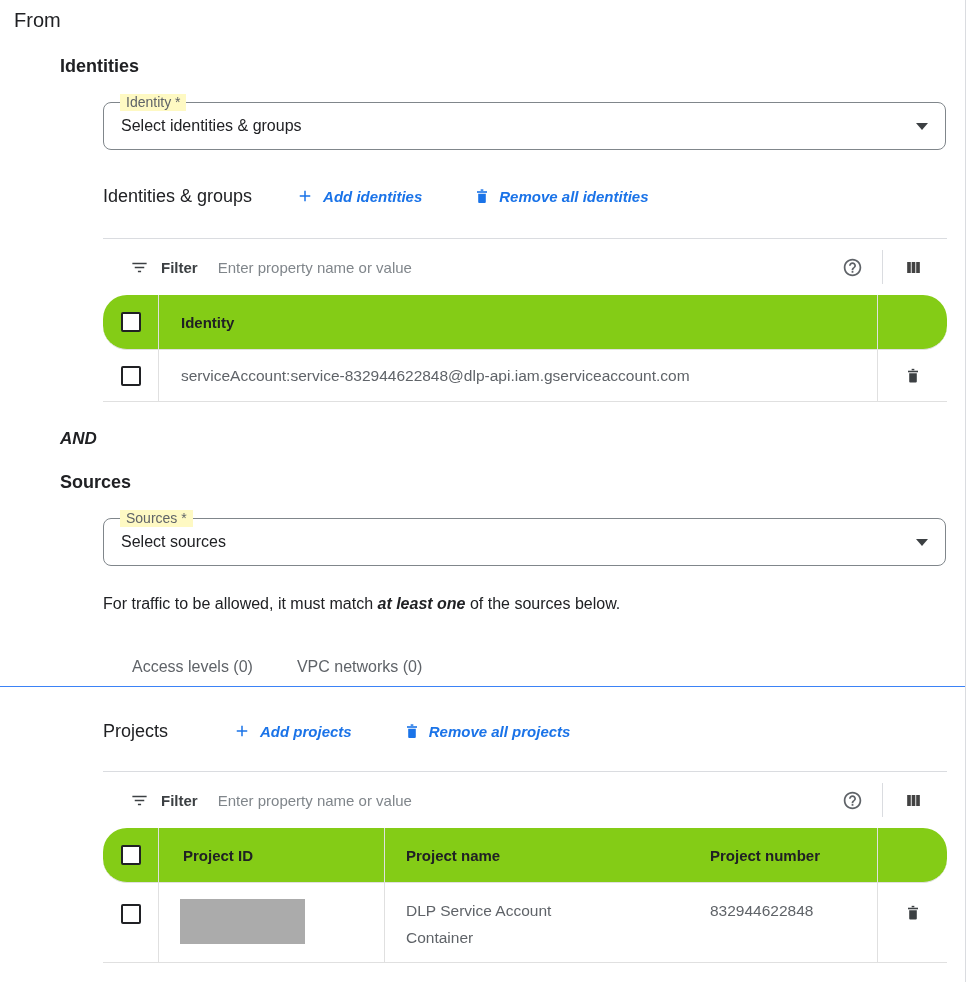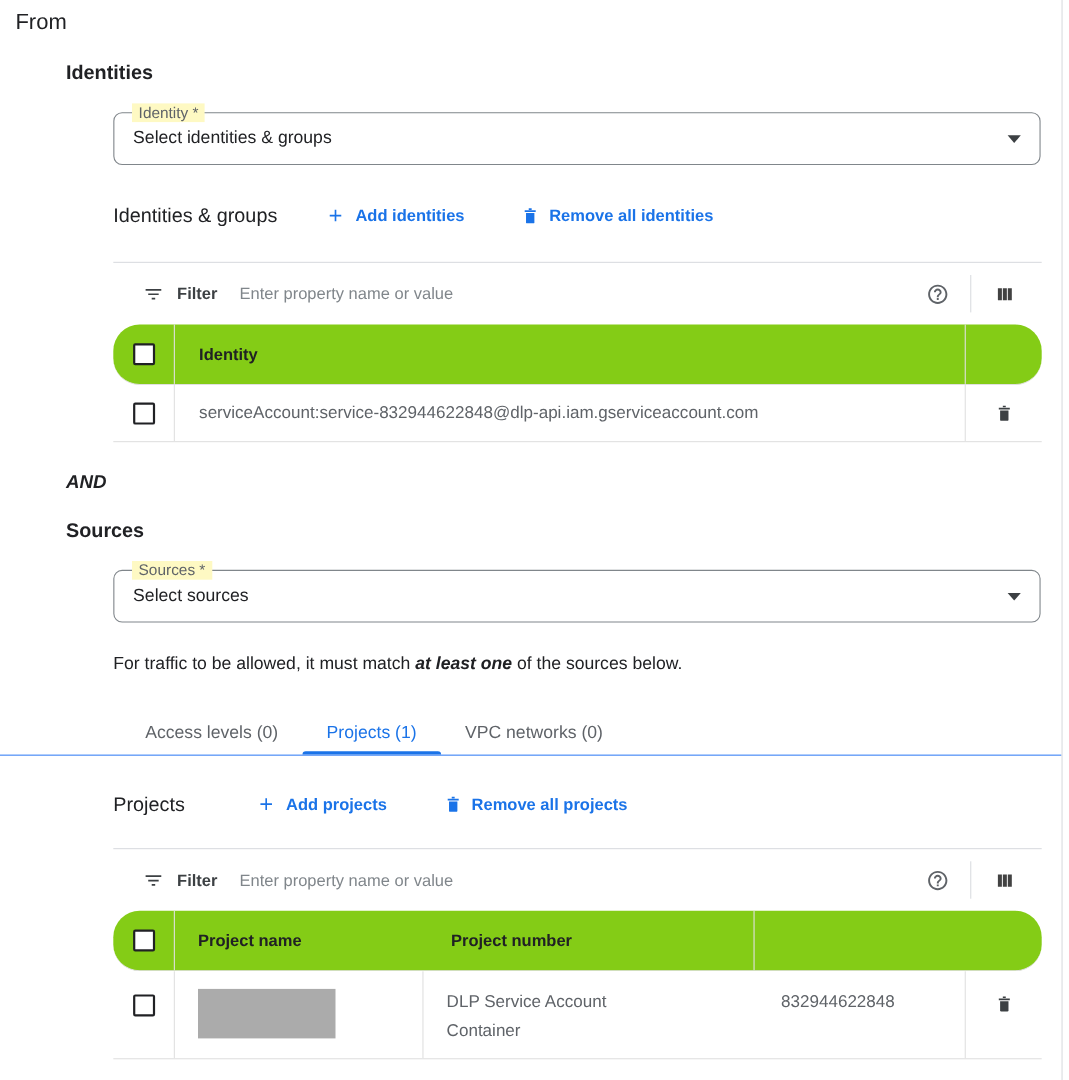--- a/index.html
+++ b/index.html
@@ -19,21 +19,21 @@
                      font-size: 14px; color: #5f6368; line-height: 17px; }
   .mdc-field-value { line-height: 46px; padding-left: 17px; font-size: 16px; color: #202124; }
   .mdc-caret { position: absolute; right: 17px; top: 20px; width: 0; height: 0;
                border-left: 6px solid transparent; border-right: 6px solid transparent;
                border-top: 7px solid #3c4043; }
 
   .list-toolbar { display: flex; align-items: center; margin: 32px 0 0 103px; height: 28px; }
   .list-toolbar-label { font-size: 18px; color: #202124; margin-right: 44px; }
   .text-btn { display: inline-flex; align-items: center; gap: 9px; font-size: 15px; font-weight: 600;
               color: #1a73e8; background: none; border: none; cursor: pointer;
-              font-family: "Liberation Sans", sans-serif; }
+              font-family: "Liberation Sans", sans-serif; font-style: italic; }
   .text-btn + .text-btn { margin-left: 52px; }
   .text-btn svg { flex: 0 0 auto; }
 
   .table-panel { margin: 28px 0 0 103px; width: 844px; border-top: 1px solid #dadce0; }
 
   .filter-row { display: flex; align-items: center; height: 56px; padding: 0 24px 0 27px; }
   .filter-icon { display: inline-flex; margin-right: 12px; }
   .filter-label { font-size: 15px; font-weight: 700; color: #3c4043; margin-right: 20px; }
   .filter-input { flex: 1; border: none; outline: none; font-size: 15px; color: #202124;
                   font-family: "Liberation Sans", sans-serif; background: transparent; }
@@ -177,21 +177,20 @@
 <div class="mdc-field">
   <span class="mdc-field-label">Sources *</span>
   <div class="mdc-field-value">Select sources</div>
   <span class="mdc-caret"></span>
 </div>
 
 <div class="note"><span>For traffic to be allowed, it must match </span><span class="em">at least one</span><span> of the sources below.</span></div>
 
 <div class="tabs">
   <div class="tab">Access levels (0)</div>
-  <div class="tab active">Projects (1)</div>
   <div class="tab">VPC networks (0)</div>
 </div>
 
 <div class="list-toolbar" style="margin-top:30px">
   <span class="list-toolbar-label" style="margin-right:65px">Projects</span>
   <button class="text-btn">
     <span style="display:inline-flex">
       <svg width="18" height="18" viewBox="0 0 24 24" fill="#1a73e8">
           <path d="M19 13h-6v6h-2v-6H5v-2h6V5h2v6h6v2z"></path>
         </svg>
@@ -228,20 +227,23 @@
     <span class="columns-icon">
       <svg width="19" height="19" viewBox="0 0 24 24" fill="#424242">
           <path d="M4 5h4.6v14H4zM9.7 5h4.6v14H9.7zM15.4 5H20v14h-4.6z"></path>
         </svg>
     </span>
   </div>
 
   <div class="grid-row t2 thead">
     <div class="cell cell-check">
         <span class="checkbox"></span>
+      </div>
+    <div class="cell cell-id pad-24">
+        <span class="th-text">Project ID</span>
       </div>
     <div class="cell pad-21">
         <span class="th-text">Project name</span>
       </div>
     <div class="cell pad-25">
         <span class="th-text">Project number</span>
       </div>
     <div class="cell cell-action"></div>
   </div>
 

